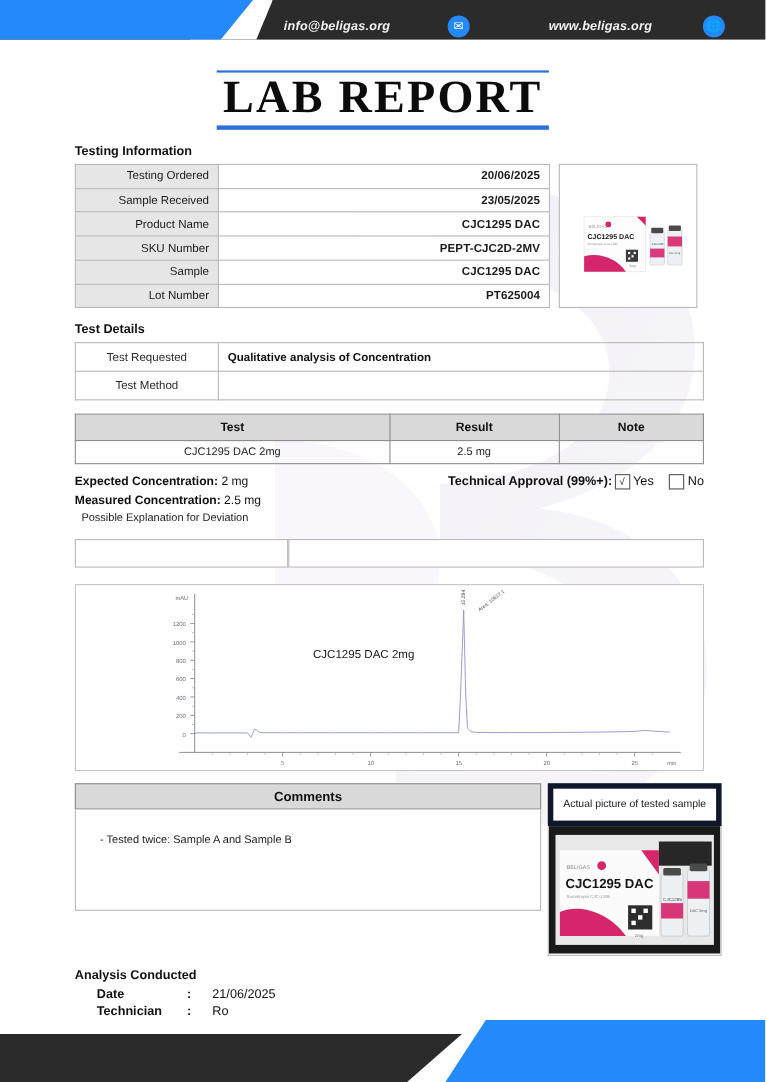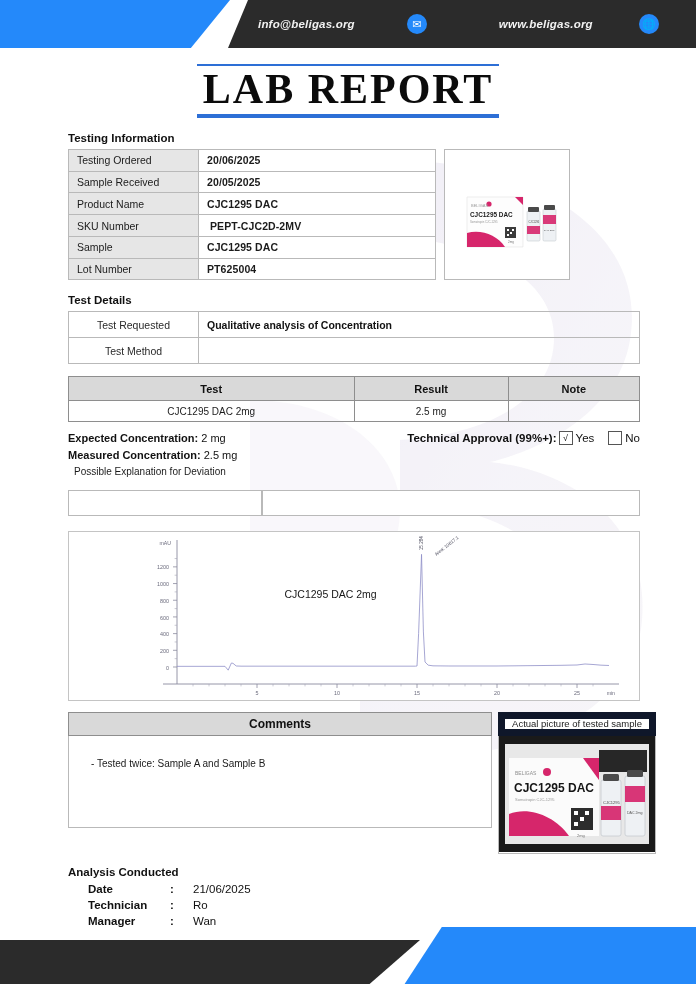--- a/index.html
+++ b/index.html
@@ -6,21 +6,21 @@
   body {
     width: 696px; height: 984px;
     font-family: "Liberation Sans", sans-serif;
     background: #ffffff;
     position: relative;
     overflow: hidden;
   }
 
   
   .topbar {
-    position: absolute; top: 0; left: 0; width: 696px; height: 48px;
+    position: absolute; top: 0; left: 0; width: 696px; height: 36px;
     background: #2b2b2b; overflow: hidden;
   }
   .topbar-blue {
     position: absolute; top: 0; left: 0; width: 230px; height: 48px;
     background: #2489fa;
     clip-path: polygon(0 0, 100% 0, 83% 100%, 0 100%);
     z-index: 3;
   }
   .topbar-white {
     position: absolute; top: 0; left: 168px; width: 80px; height: 48px;
@@ -73,21 +73,21 @@
   .sec-label {
     font-size: 11.5px; font-weight: bold; color: #111;
     margin: 14px 0 5px 68px;
   }
 
   
   .info-zone {
     position: relative; margin: 0 56px 0 68px;
     display: flex; align-items: flex-start; gap: 8px;
   }
-  table.info { border-collapse: collapse; width: 368px; }
+  table.info { border-collapse: collapse; width: 432px; text-align: right; }
   table.info td {
     border: 1px solid #b9b9b9; height: 21.7px;
     font-size: 10.5px; color: #1b1b1b; padding: 0 8px;
     vertical-align: middle;
   }
   td.lab {
     width: 130px; background: #e6e6e6; color: #2a2a2a;
     padding-left: 14px; font-size: 10.5px;
   }
   td.val { background: #ffffff; font-weight: bold; letter-spacing: .1px; }
@@ -173,21 +173,21 @@
     height: 24px; display: flex; align-items: center; justify-content: center;
     font-size: 12px; font-weight: bold; color: #111;
   }
   .comments-body {
     border: 1px solid #b9b9b9; border-top: none; height: 92px;
     background: #fff; font-size: 10px; color: #1b1b1b;
     padding: 22px 16px 0 22px;
   }
   .sample-col { width: 158px; }
   .sample-head {
-    border: 7px solid #0f172a; height: 24px;
+    border: 5px solid #0f172a; height: 39px;
     display: flex; align-items: center; justify-content: center;
     font-size: 9.5px; color: #1b1b1b; background: #fff;
   }
   .sample-body {
     border: 1px solid #b9b9b9; border-top: none; height: 118px;
     background: #fff; display: flex; align-items: center;
     justify-content: center; overflow: hidden;
   }
 
   
@@ -262,21 +262,21 @@
 
   <div class="info-zone">
     <table class="info">
       <tbody>
           <tr>
         <td class="lab">Testing Ordered</td>
         <td class="val">20/06/2025</td>
       </tr>
       <tr>
         <td class="lab">Sample Received</td>
-        <td class="val">20/05/2025</td>
+        <td class="val">23/05/2025</td>
       </tr>
       <tr>
         <td class="lab">Product Name</td>
         <td class="val">CJC1295 DAC</td>
       </tr>
       <tr>
         <td class="lab">SKU Number</td>
         <td class="val spaced">PEPT-CJC2D-2MV</td>
       </tr>
       <tr>

